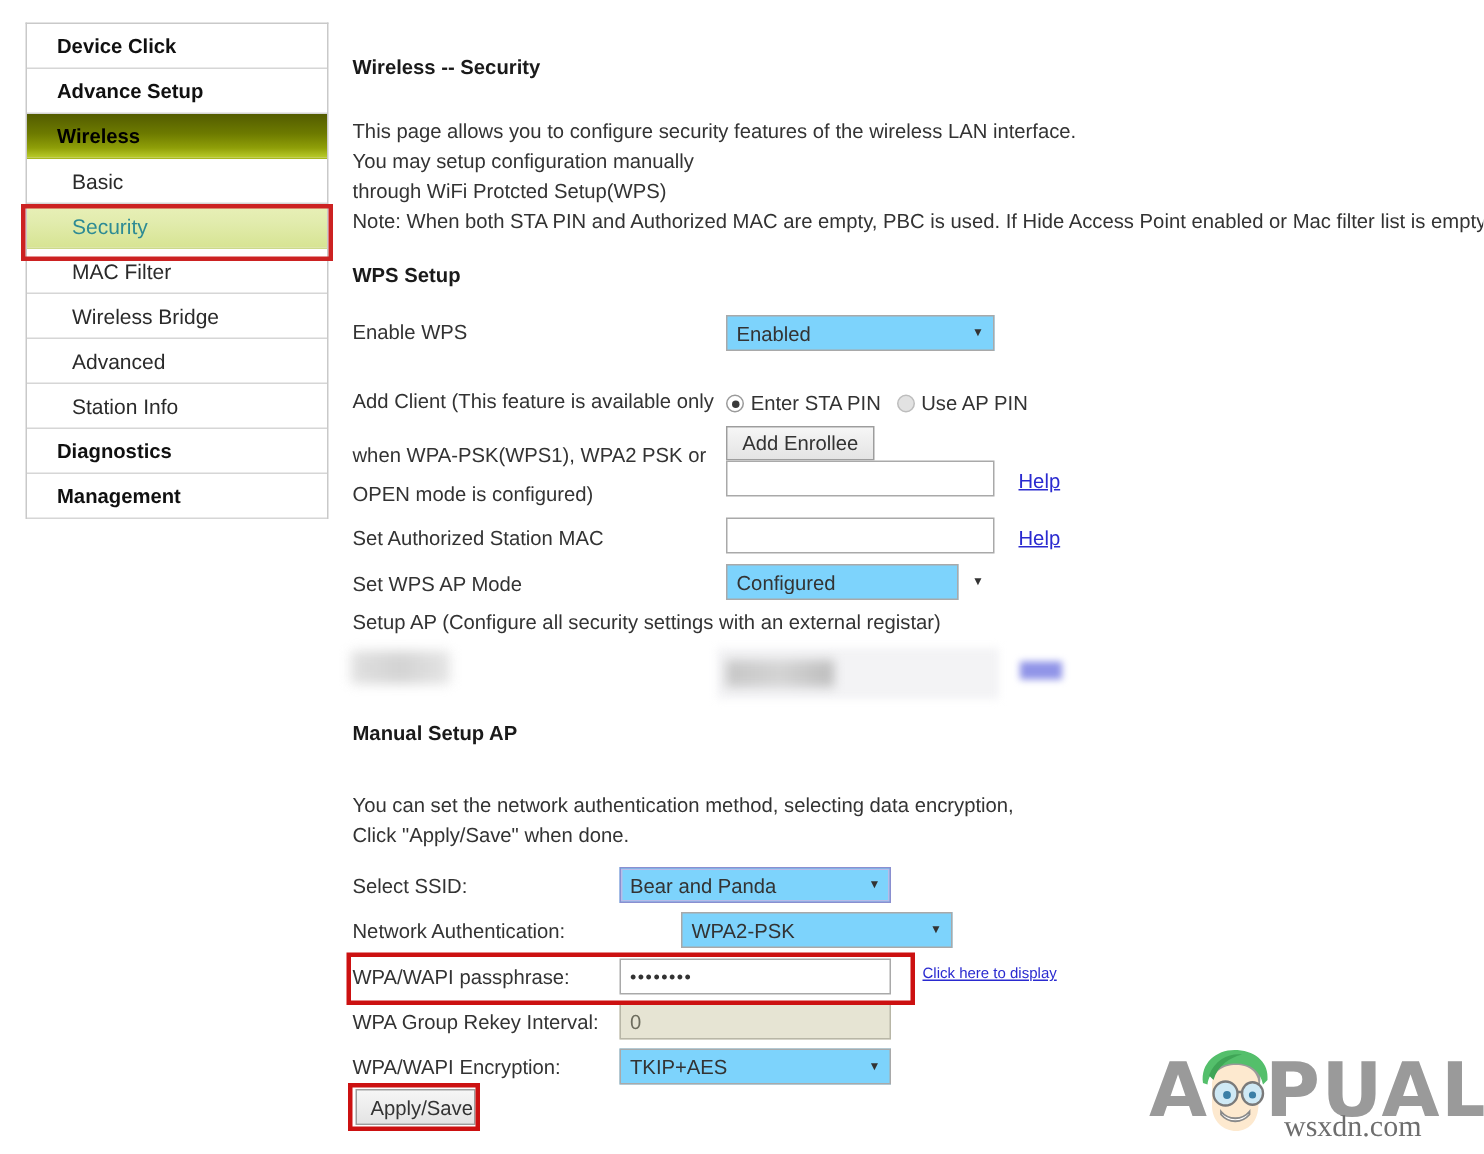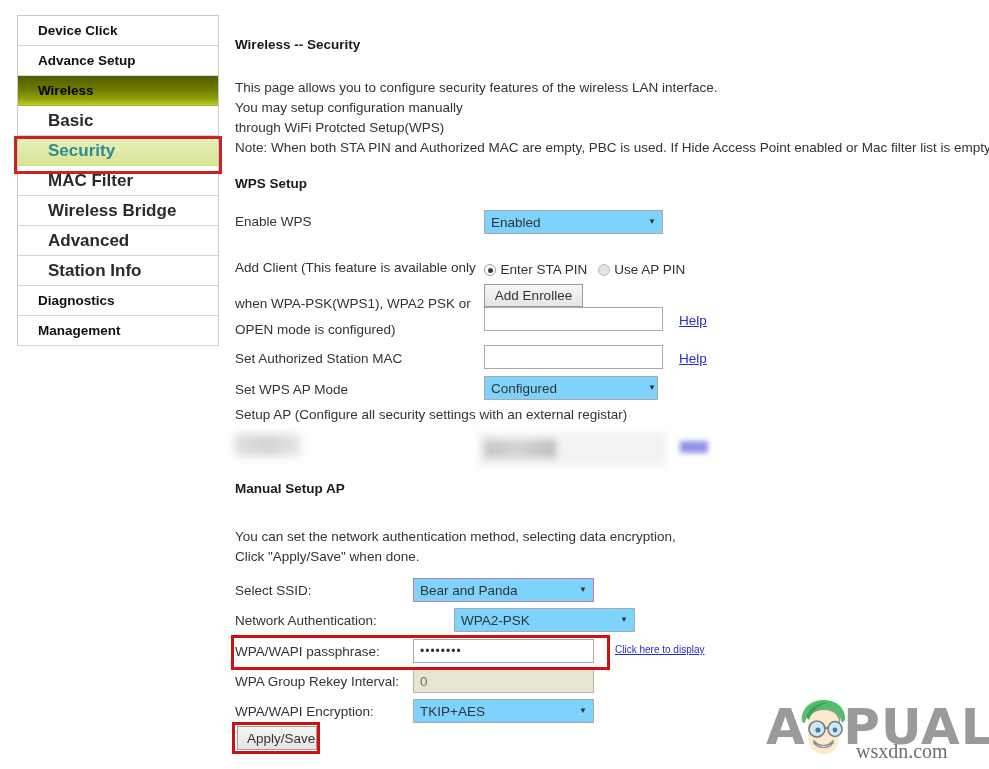--- a/index.html
+++ b/index.html
@@ -35,24 +35,24 @@
     box-sizing: border-box;
     font-size: 13.5px;
     white-space: nowrap;
   }
   .nav-item.top {
     font-weight: bold;
     color: #101010;
     padding-left: 20px;
   }
   .nav-item.sub {
-    font-weight: bold;
+    font-weight: normal;
     color: #2a2a2a;
     padding-left: 30px;
-    font-size: 17px;
+    font-size: 14px;
   }
   .nav-item.active-parent {
     background: linear-gradient(to bottom, #535c00 0%, #6d7a00 45%, #8f9f08 78%, #b9cb2a 100%);
     color: #000000;
     font-weight: bold;
     border-bottom: 1px solid #a8b820;
   }
   .nav-item.active-child {
     background: linear-gradient(to bottom, #e9f0b8 0%, #e2ecae 40%, #d7e493 100%);
     color: #2e8b94;
@@ -326,21 +326,21 @@
 
   <input class="ui" style="position: absolute; left: 249px; top: 307px; width: 179px;" value="">
   <a class="link" href="#" style="position:absolute; left:444px; top:313px;">Help</a>
 
   <div style="position:absolute; left:0; top:351px;" class="flabel">Set Authorized Station MAC</div>
   <input class="ui" style="position: absolute; left: 249px; top: 345px; width: 179px;" value="">
   <a class="link" href="#" style="position:absolute; left:444px; top:351px;">Help</a>
 
   <div style="position:absolute; left:0; top:382px;" class="flabel">Set WPS AP Mode</div>
   <div class="sel-wrap" style="position:absolute; left:249px; top:376px; width:179px;">
-    <select class="ui" style="width:174px;">
+    <select class="ui" style="width:155px;">
       <option>Configured</option>
     </select>
     <span class="arrow">▼</span>
   </div>
 
   <div style="position:absolute; left:0; top:405px;" class="body-text">Setup AP (Configure all security settings with an external registar)</div>
 
   <div style="position:absolute; left:0; top:481px;" class="sec-title">Manual Setup AP</div>
 
   <div style="position:absolute; left:0; top:527px;">

